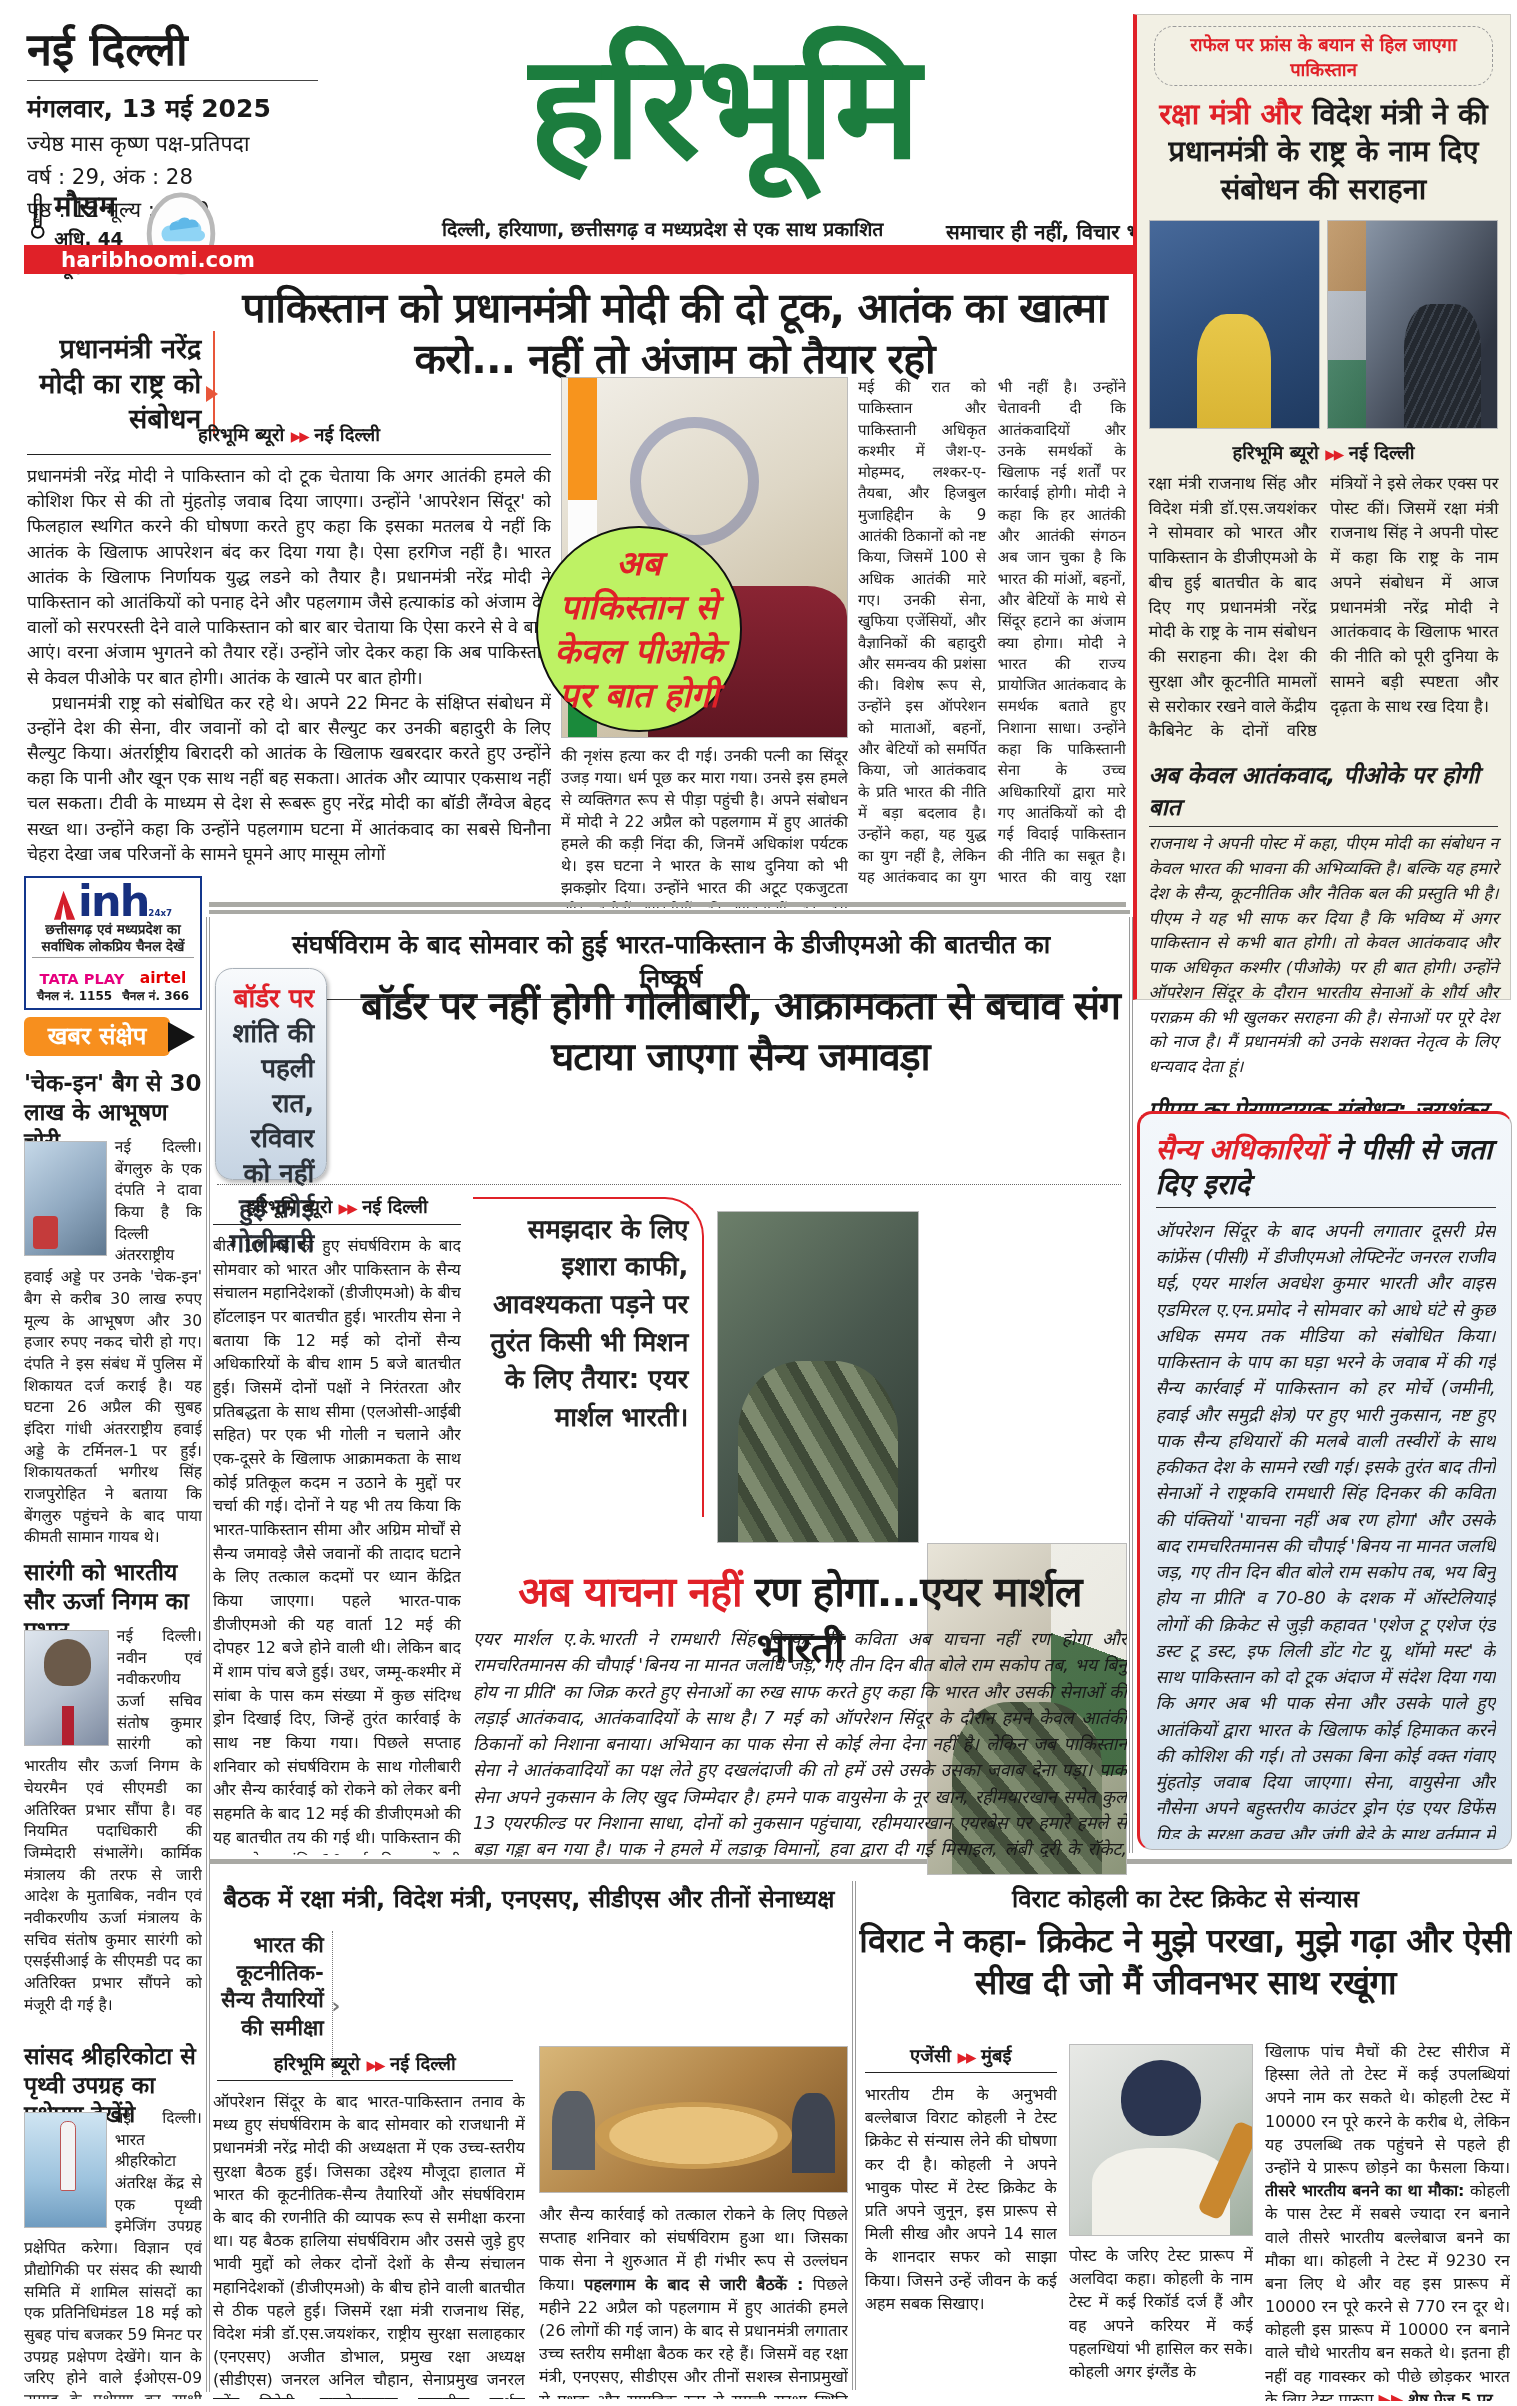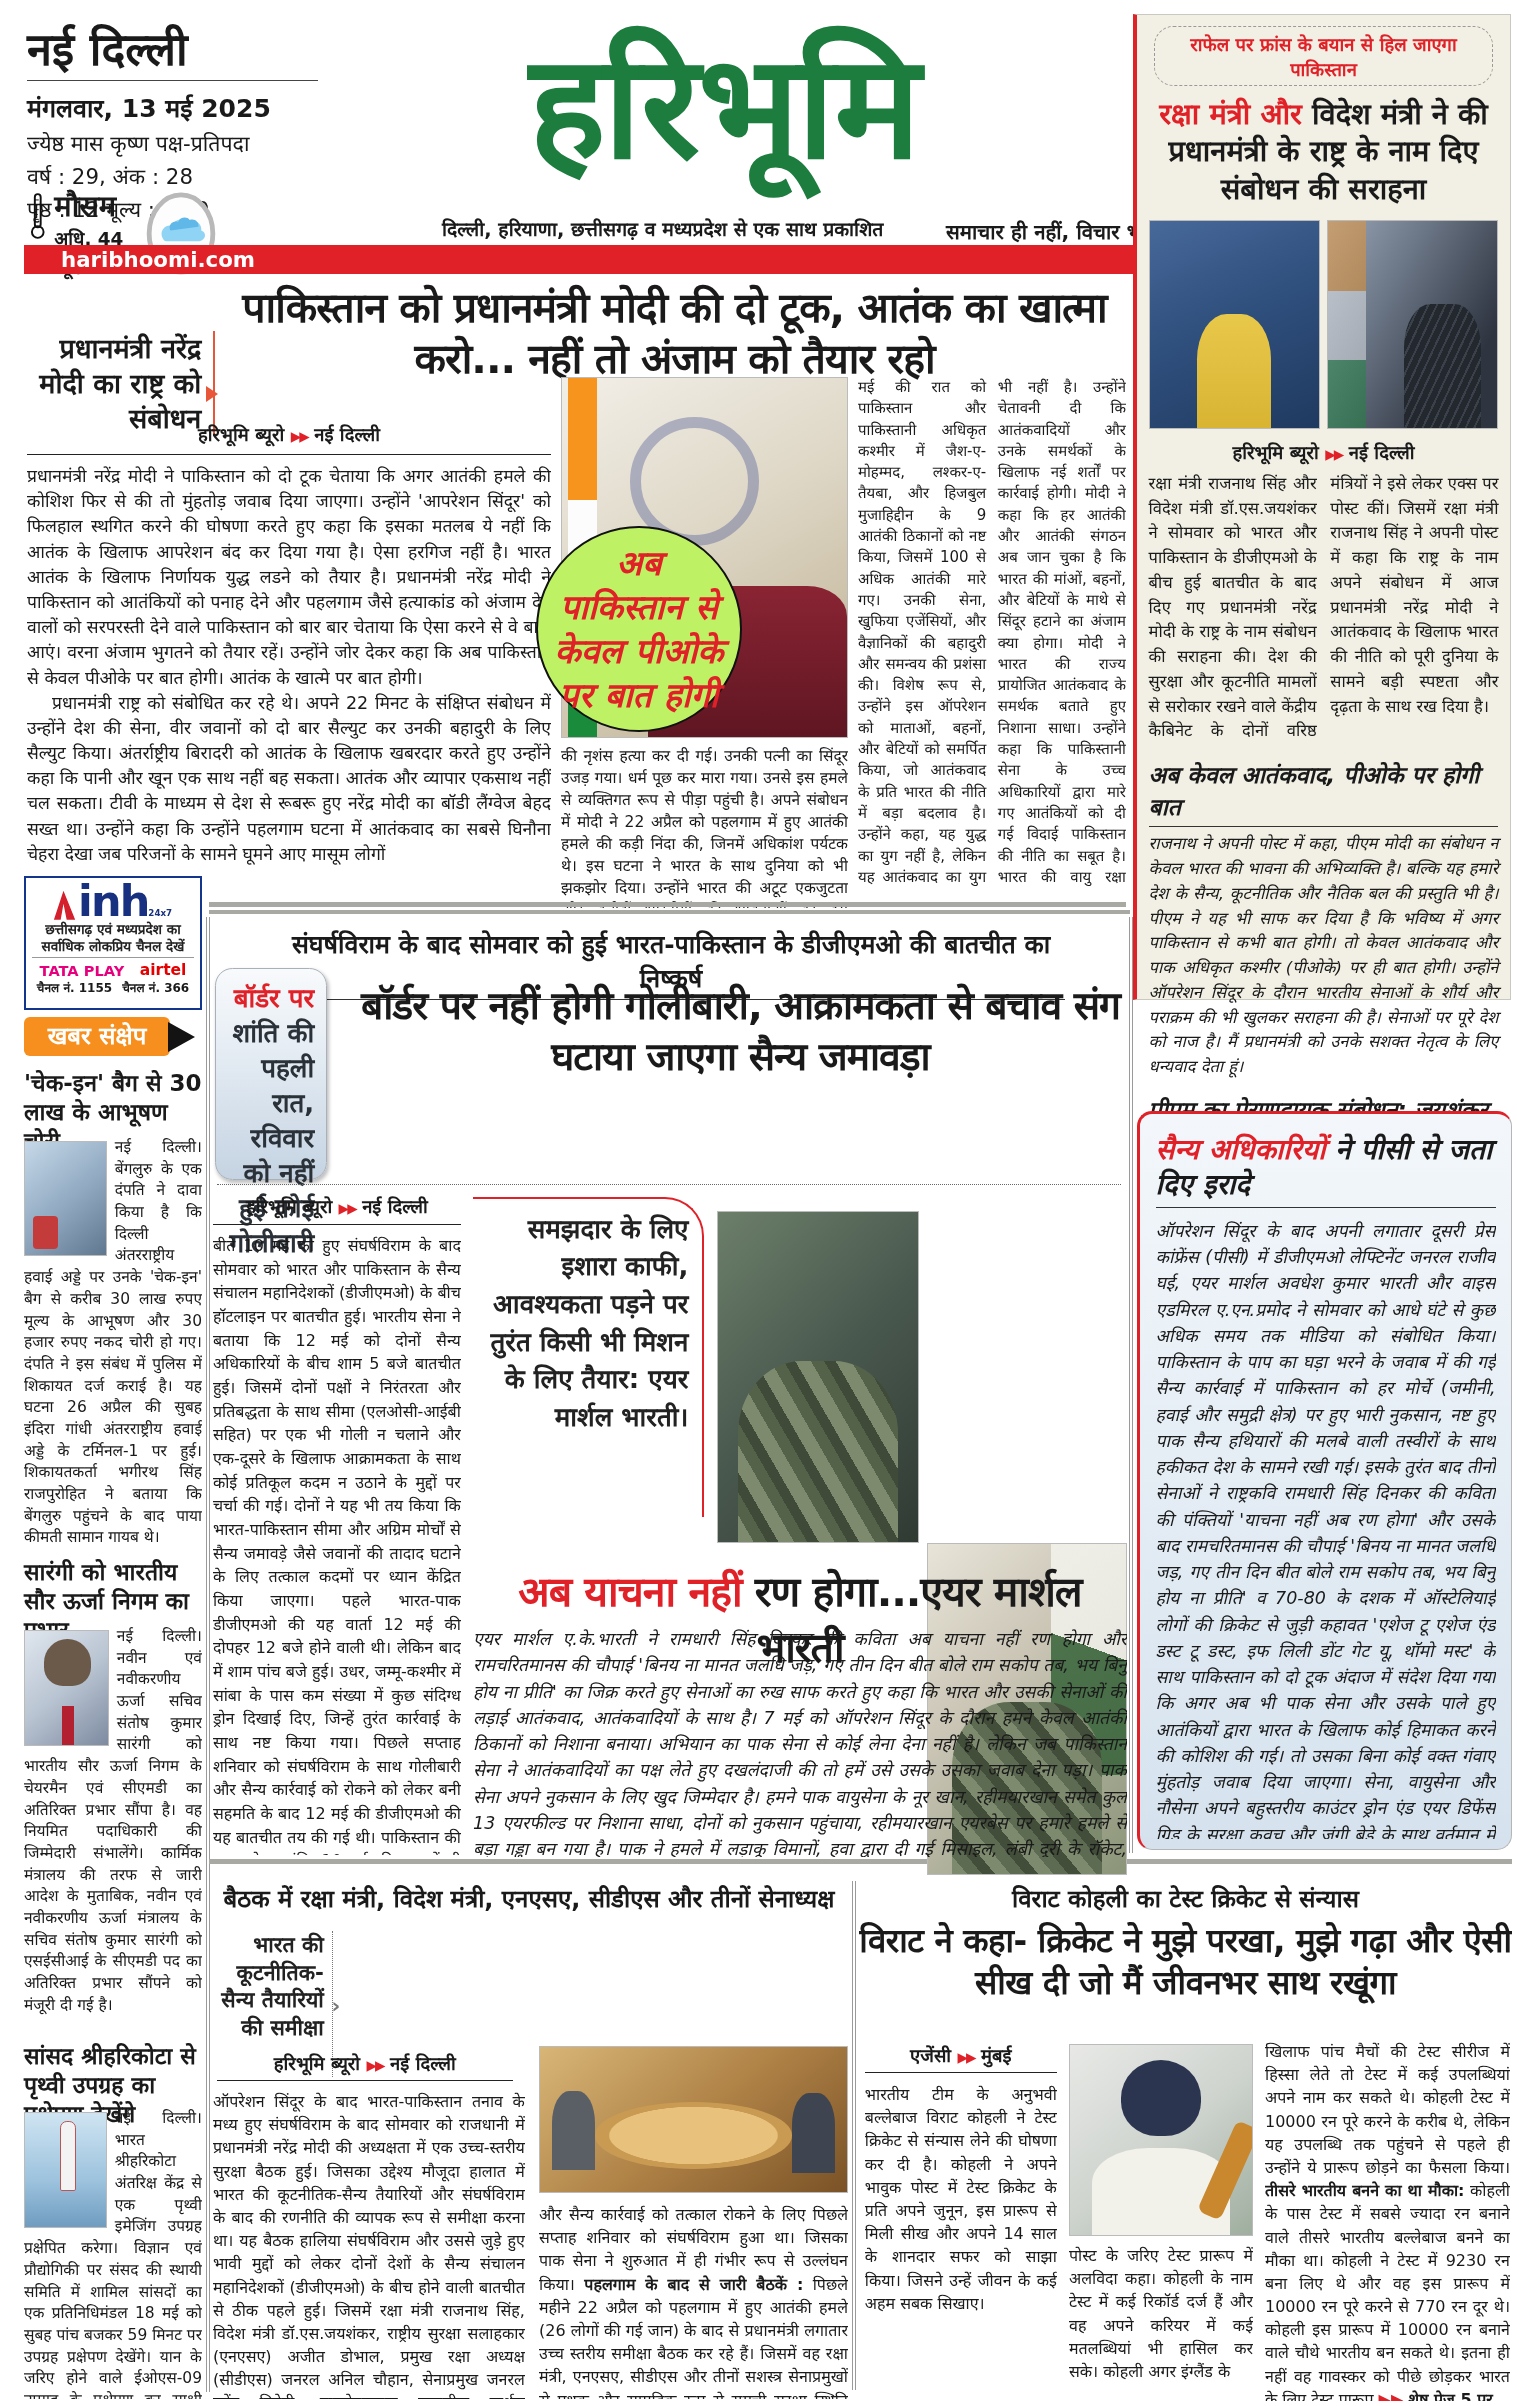--- a/index.html
+++ b/index.html
@@ -39,21 +39,21 @@
            font-weight:800;font-style:italic;color:#e02128;font-size:34px;text-align:center;line-height:1.3;z-index:4;box-sizing:border-box;padding:13.6px;}
   .smallcols{column-count:2;column-gap:11.6px;font-size:15px;line-height:1.42;}
   
   .vsep{width:1.9px;border-left:1px solid #9a9a9a;border-right:1px solid #9a9a9a;}
   .hsep{height:4.9px;background:#a9a9a4;}
   
   #ad{border:2.9px solid #13368c;box-sizing:border-box;padding:3.9px 5.8px;text-align:center;background:#fff;}
   .inh{font-size:43px;font-weight:800;color:#17307f;line-height:0.9;letter-spacing:-1.9px;display:inline-block;}
   .inhmark{display:inline-block;width:21.3px;height:29px;background:#d41f2c;clip-path:polygon(0 100%,45% 0,100% 100%,60% 100%,45% 45%,32% 100%);vertical-align:-3.9px;margin-right:2.9px;}
   .adline{font-size:13.6px;font-weight:bold;color:#222;line-height:1.25;}
-  .adrow{display:flex;justify-content:space-around;align-items:center;margin-top:2.9px;border-top:1px solid #999;padding-top:3px;}
+  .adrow{display:flex;justify-content:space-around;align-items:center;margin-top:2.9px;border-top:1px solid #999;padding-top:11px;}
   .tata{font-size:14.6px;font-weight:800;color:#1b2f7e;}
   .tata span{color:#e6007e;}
   .airtel{font-size:15.5px;font-weight:800;color:#e40000;}
   .chan{font-size:12px;font-weight:bold;}
   .ribbon{background:#f78f1e;color:#fff;font-weight:800;font-size:24px;text-align:center;line-height:39px;border-radius:5.8px;width:146px;}
   .ribbon:after{content:"";position:absolute;left:144px;top:4.9px;border-top:15.5px solid transparent;border-bottom:15.5px solid transparent;border-left:27px solid #131313;}
   .btitle{font-size:23px;font-weight:800;line-height:1.25;}
   .bbody{font-size:15.5px;line-height:1.4;}
   .bphoto{float:left;margin:3.9px 7.8px 1.9px 0;}
   
@@ -284,21 +284,21 @@
     <div class="abs bhead clip" style="left:0;top:45px;width:653px;height:115px;">विराट ने कहा- क्रिकेट ने मुझे परखा, मुझे गढ़ा और ऐसी सीख दी जो मैं जीवनभर साथ रखूंगा</div>
     <div class="abs rule ctr" style="left:5.8px;top:167px;width:192px;padding-bottom:4.9px;">
       <span class="byline"><span>एजेंसी</span> <span class="arr">▶▶</span> <span>मुंबई</span></span>
     </div>
     <div class="abs body17 j clip" style="left:5.8px;top:208px;width:192px;height:316px;">भारतीय टीम के अनुभवी बल्लेबाज विराट कोहली ने टेस्ट क्रिकेट से संन्यास लेने की घोषणा कर दी है। कोहली ने अपने भावुक पोस्ट में टेस्ट क्रिकेट के प्रति अपने जुनून, इस प्रारूप से मिली सीख और अपने 14 साल के शानदार सफर को साझा किया। जिसने उन्हें जीवन के कई अहम सबक सिखाए।</div>
     <div class="abs photo" style="left:210px;top:169px;width:184px;height:192px;background:linear-gradient(140deg,#e8e9e6 0%,#cfd4cf 50%,#9fae9f 100%);">
       <div style="position:absolute;left:28%;top:8%;width:44%;height:40%;background:#2b3550;border-radius:50% 50% 45% 45%;"></div>
       <div style="position:absolute;left:12%;bottom:0;width:76%;height:46%;background:#f2f1ea;border-radius:40% 40% 0 0;"></div>
       <div style="position:absolute;right:6%;bottom:8%;width:14%;height:52%;background:#c9872e;transform:rotate(24deg);border-radius:7.8px;"></div>
     </div>
-    <div class="abs body17 j clip" style="left:210px;top:369px;width:184px;height:155px;">पोस्ट के जरिए टेस्ट प्रारूप में अलविदा कहा। कोहली के नाम टेस्ट में कई रिकॉर्ड दर्ज हैं और वह अपने करियर में कई मतलब्धियां भी हासिल कर सके। कोहली अगर इंग्लैंड के</div>
+    <div class="abs body17 j clip" style="left:210px;top:369px;width:184px;height:155px;">पोस्ट के जरिए टेस्ट प्रारूप में अलविदा कहा। कोहली के नाम टेस्ट में कई रिकॉर्ड दर्ज हैं और वह अपने करियर में कई पहलग्धियां भी हासिल कर सके। कोहली अगर इंग्लैंड के</div>
     <div class="abs body17 j clip" style="left:406px;top:165px;width:245px;height:361px;">
       <span>खिलाफ पांच मैचों की टेस्ट सीरीज में हिस्सा लेते तो टेस्ट में कई उपलब्धियां अपने नाम कर सकते थे। कोहली टेस्ट में 10000 रन पूरे करने के करीब थे, लेकिन यह उपलब्धि तक पहुंचने से पहले ही उन्होंने ये प्रारूप छोड़ने का फैसला किया।</span>
       <span class="b">तीसरे भारतीय बनने का था मौका:</span>
       <span> कोहली के पास टेस्ट में सबसे ज्यादा रन बनाने वाले तीसरे भारतीय बल्लेबाज बनने का मौका था। कोहली ने टेस्ट में 9230 रन बना लिए थे और वह इस प्रारूप में 10000 रन पूरे करने से 770 रन दूर थे। कोहली इस प्रारूप में 10000 रन बनाने वाले चौथे भारतीय बन सकते थे। इतना ही नहीं वह गावस्कर को पीछे छोड़कर भारत के लिए टेस्ट प्रारूप</span>
       <span class="red b">▶▶</span>
       <span class="more">शेष पेज 5 पर</span>
     </div>
   </div>
 
 </div>

